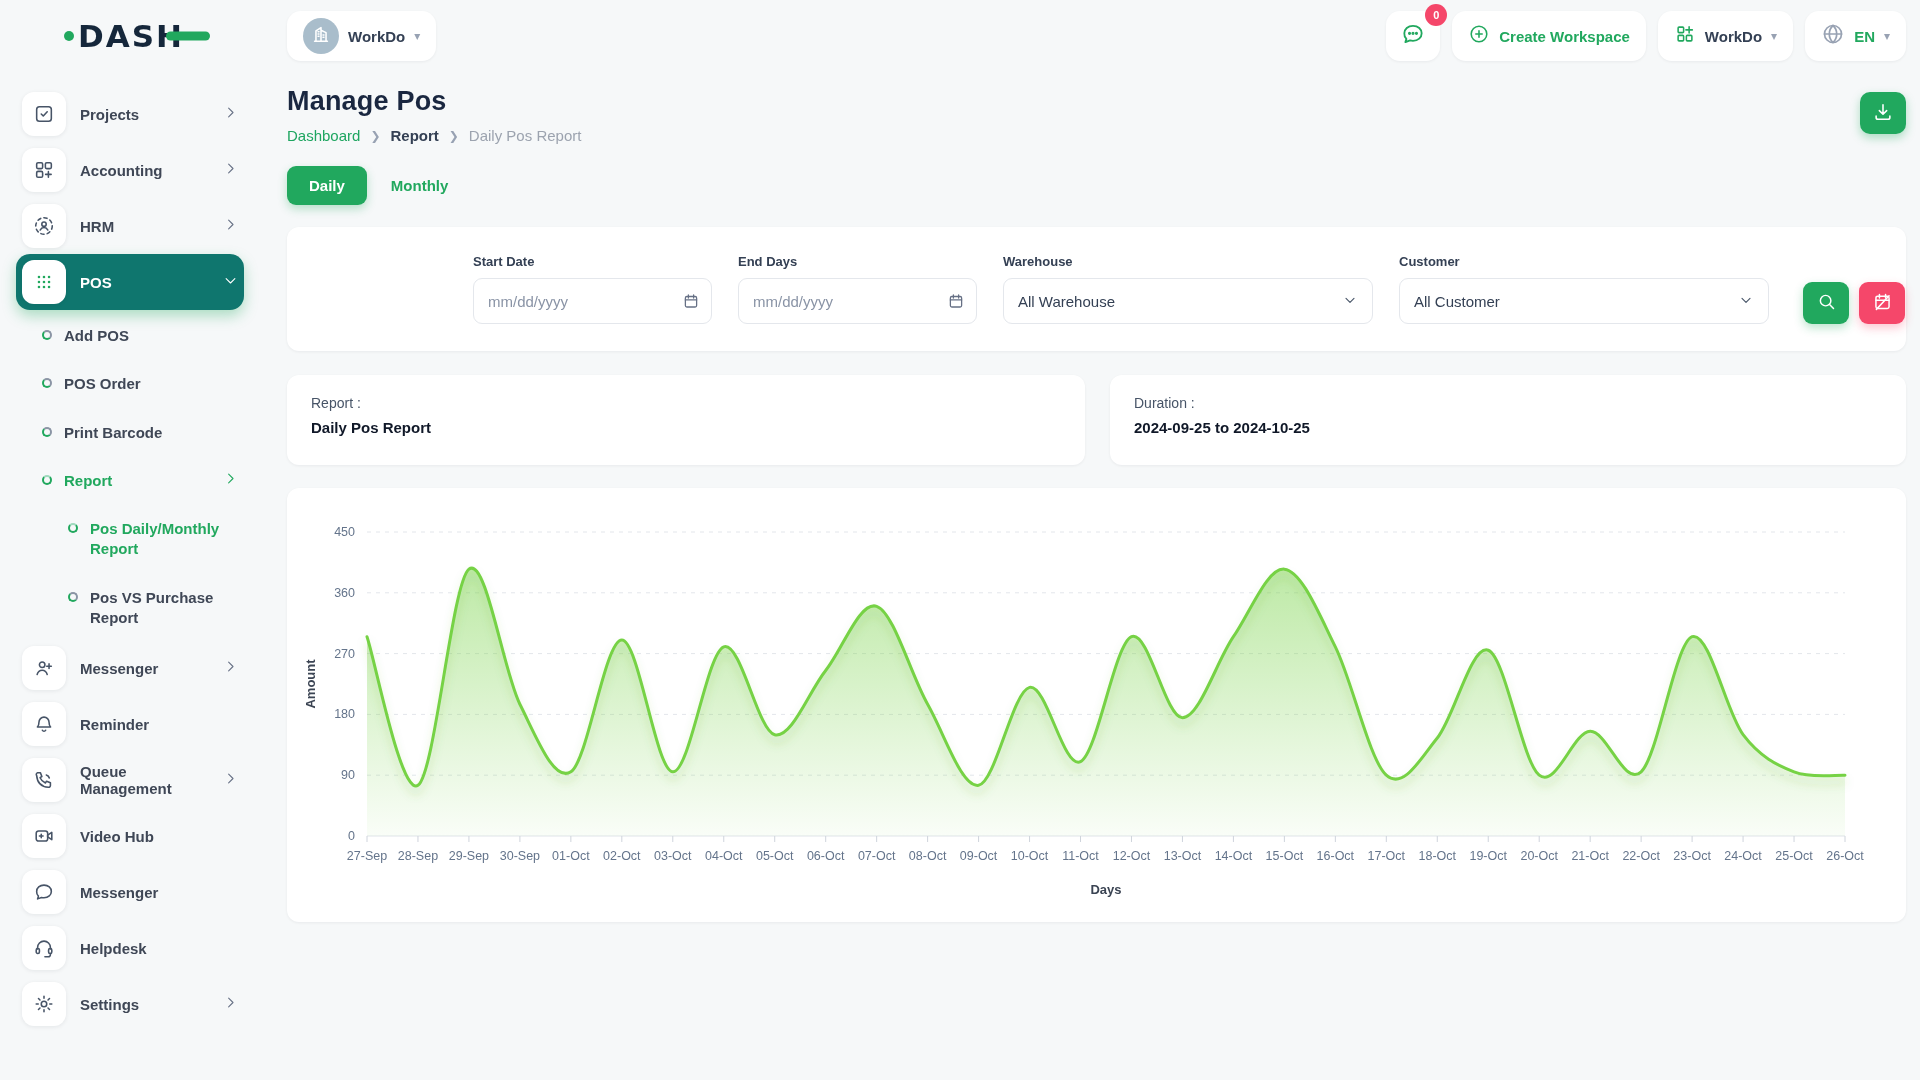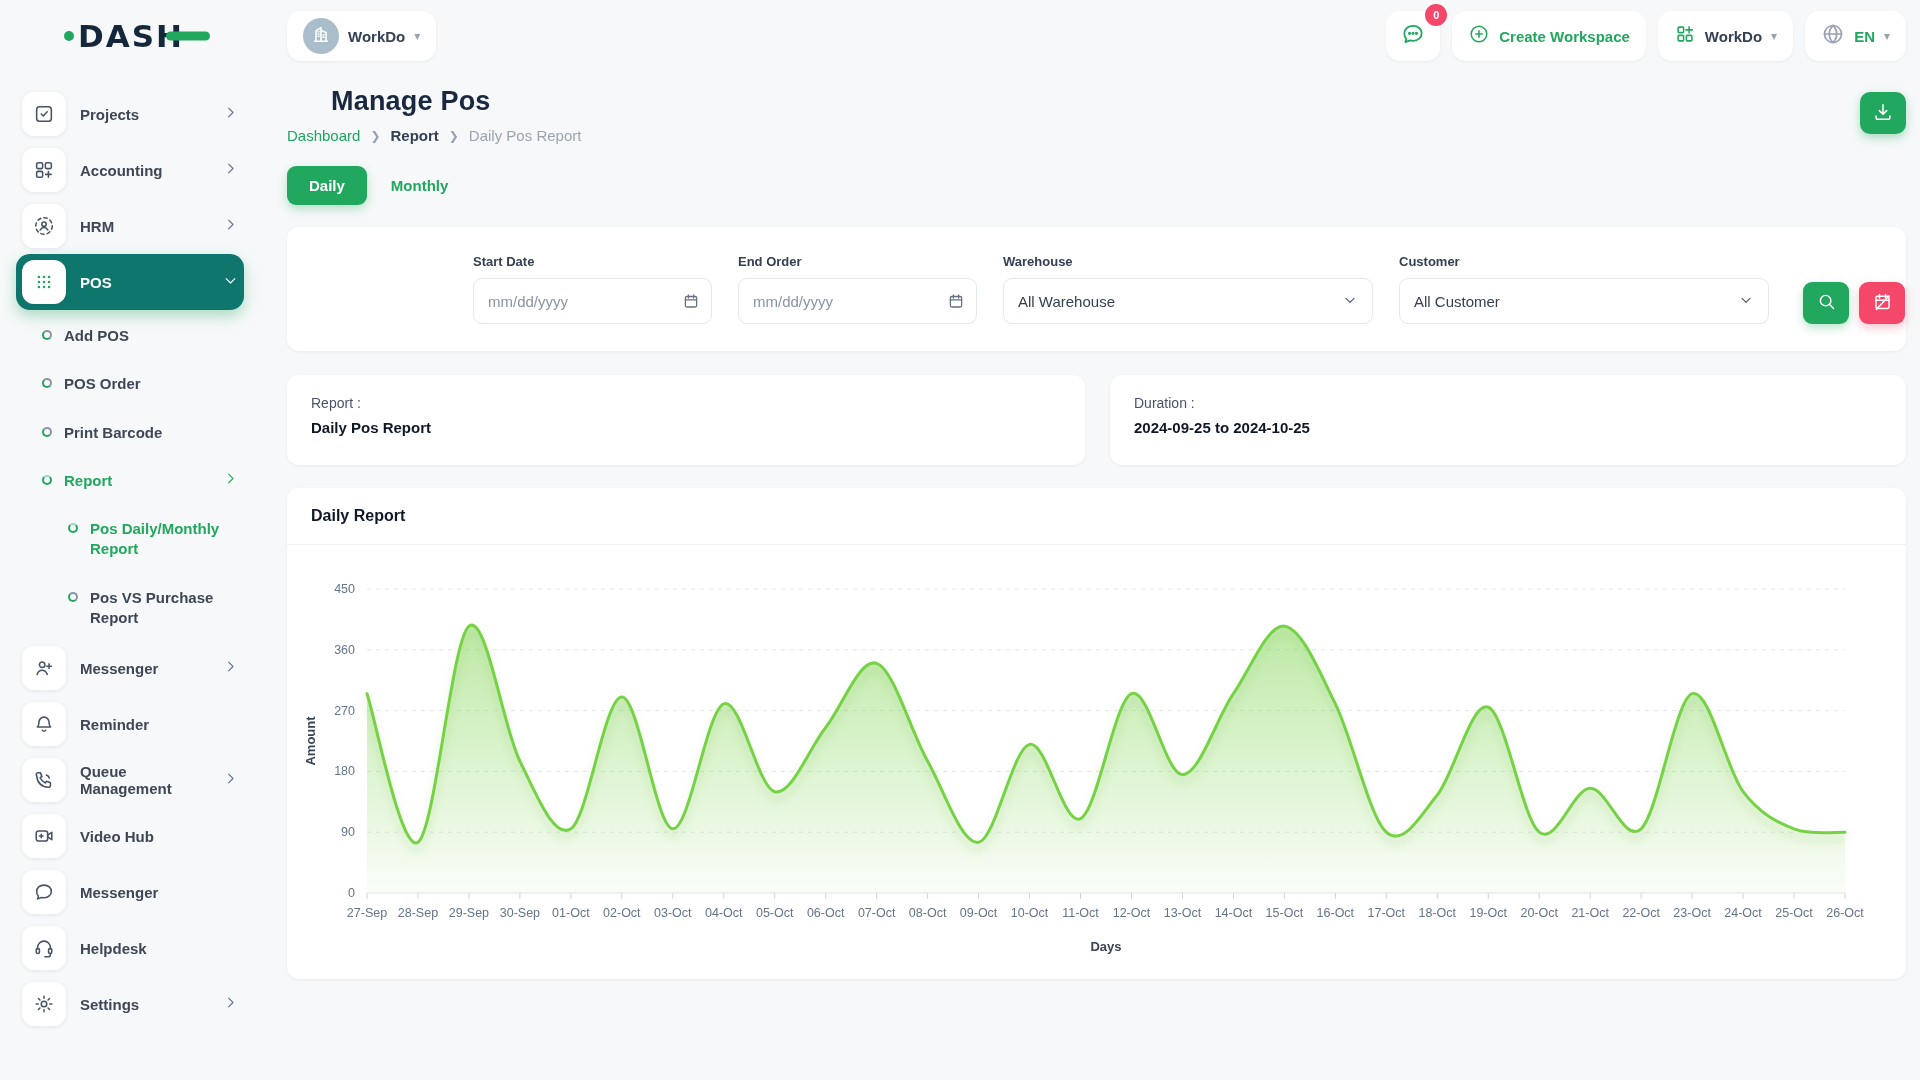--- a/index.html
+++ b/index.html
@@ -39,21 +39,21 @@
   .sub-item { display:flex; align-items:flex-start; gap:12px; padding:16px 6px 12px 26px; cursor:pointer; }
   .sub-item .ring { width:10px; height:10px; border-radius:50%; border:2px solid #8b95a5; border-bottom-color:#21a85e; border-left-color:#21a85e; margin-top:4px; flex:0 0 auto; }
   .sub-item .sub-label { font-size:15px; font-weight:600; color:#3f4756; flex:1; line-height:1.35; }
   .sub-item.active .sub-label { color:#21a85e; }
   .sub-item.active .ring { border-color:#21a85e; border-top-color:#9fd9bd; }
   .sub-sub { padding-left:52px; }
   .sub-sub .sub-label { max-width:150px; }
   
   .main { margin-left:260px; padding:14px 14px 0 27px; }
   .page-head { display:flex; justify-content:space-between; align-items:flex-start; }
-  .page-title { font-size:27px; font-weight:700; color:#1a2740; letter-spacing:.2px;margin-left:44px; }
+  .page-title { font-size:27px; font-weight:700; color:#1a2740; letter-spacing:.2px; }
   .breadcrumb { display:flex; align-items:center; gap:10px; margin-top:10px; font-size:15px; }
   .bc-link { color:#1ea560; cursor:pointer; }
   .bc-sep { color:#98a2b3; font-size:12px; }
   .bc-current-mid { color:#344054; font-weight:600; }
   .bc-current { color:#9ca3af; }
   .dl-btn { width:46px; height:42px; border:none; border-radius:10px; background:#21a85e; color:#fff; display:flex; align-items:center; justify-content:center; cursor:pointer; box-shadow:0 4px 10px rgba(33,168,94,.35); margin-top:6px; }
   .tabs { display:flex; align-items:center; gap:24px; margin-top:22px; }
   .tab-active { background:#21a85e; color:#fff; border:none; border-radius:9px; padding:11px 22px; font-size:15px; font-weight:600; cursor:pointer; box-shadow:0 4px 10px rgba(33,168,94,.3); }
   .tab-plain { background:none; border:none; color:#21a85e; font-size:15px; font-weight:600; cursor:pointer; }
   .card { background:#fff; border-radius:12px; box-shadow:0 1px 3px rgba(16,24,40,.06); }
@@ -336,21 +336,21 @@
         <input class="f-input" type="text" placeholder="mm/dd/yyyy" style="">
         <span class="f-input-icon">
             <svg width="18" height="18" viewBox="0 0 24 24" fill="none" stroke="currentColor" stroke-width="1.7" stroke-linecap="round" stroke-linejoin="round" style="color:#667085">
               <rect x="4.5" y="6" width="15" height="14" rx="2"></rect>
               <path d="M8.5 4v4M15.5 4v4M4.5 10.5h15"></path>
             </svg>
           </span>
       </span>
     </div>
     <div class="f-field">
-      <span class="f-label">End Order</span>
+      <span class="f-label">End Days</span>
       <span class="f-input-wrap">
         <input class="f-input" type="text" placeholder="mm/dd/yyyy" style="">
         <span class="f-input-icon">
             <svg width="18" height="18" viewBox="0 0 24 24" fill="none" stroke="currentColor" stroke-width="1.7" stroke-linecap="round" stroke-linejoin="round" style="color:#667085">
               <rect x="4.5" y="6" width="15" height="14" rx="2"></rect>
               <path d="M8.5 4v4M15.5 4v4M4.5 10.5h15"></path>
             </svg>
           </span>
       </span>
     </div>
@@ -394,23 +394,20 @@
       <div class="info-label">Report :</div>
       <div class="info-value">Daily Pos Report</div>
     </div>
     <div class="card info-card c2">
       <div class="info-label">Duration :</div>
       <div class="info-value">2024-09-25 to 2024-10-25</div>
     </div>
   </div>
 
   <div class="card chart-card">
-    <div class="chart-head">
-      <span class="chart-title">Daily Report</span>
-    </div>
     <div class="chart-body">
       <svg id="chart" width="1580" height="408" viewBox="0 0 1580 408">
           <defs>
   <linearGradient id="areaFill" x1="0" y1="0" x2="0" y2="1">
     <stop offset="0" stop-color="#76d245" stop-opacity="0.48"></stop>
     <stop offset="1" stop-color="#76d245" stop-opacity="0.04"></stop>
   </linearGradient>
   <filter id="lineShadow" x="-20%" y="-20%" width="140%" height="160%">
     <feDropShadow dx="0" dy="7" stdDeviation="4" flood-color="#5aa82e" flood-opacity="0.25"></feDropShadow>
   </filter>

